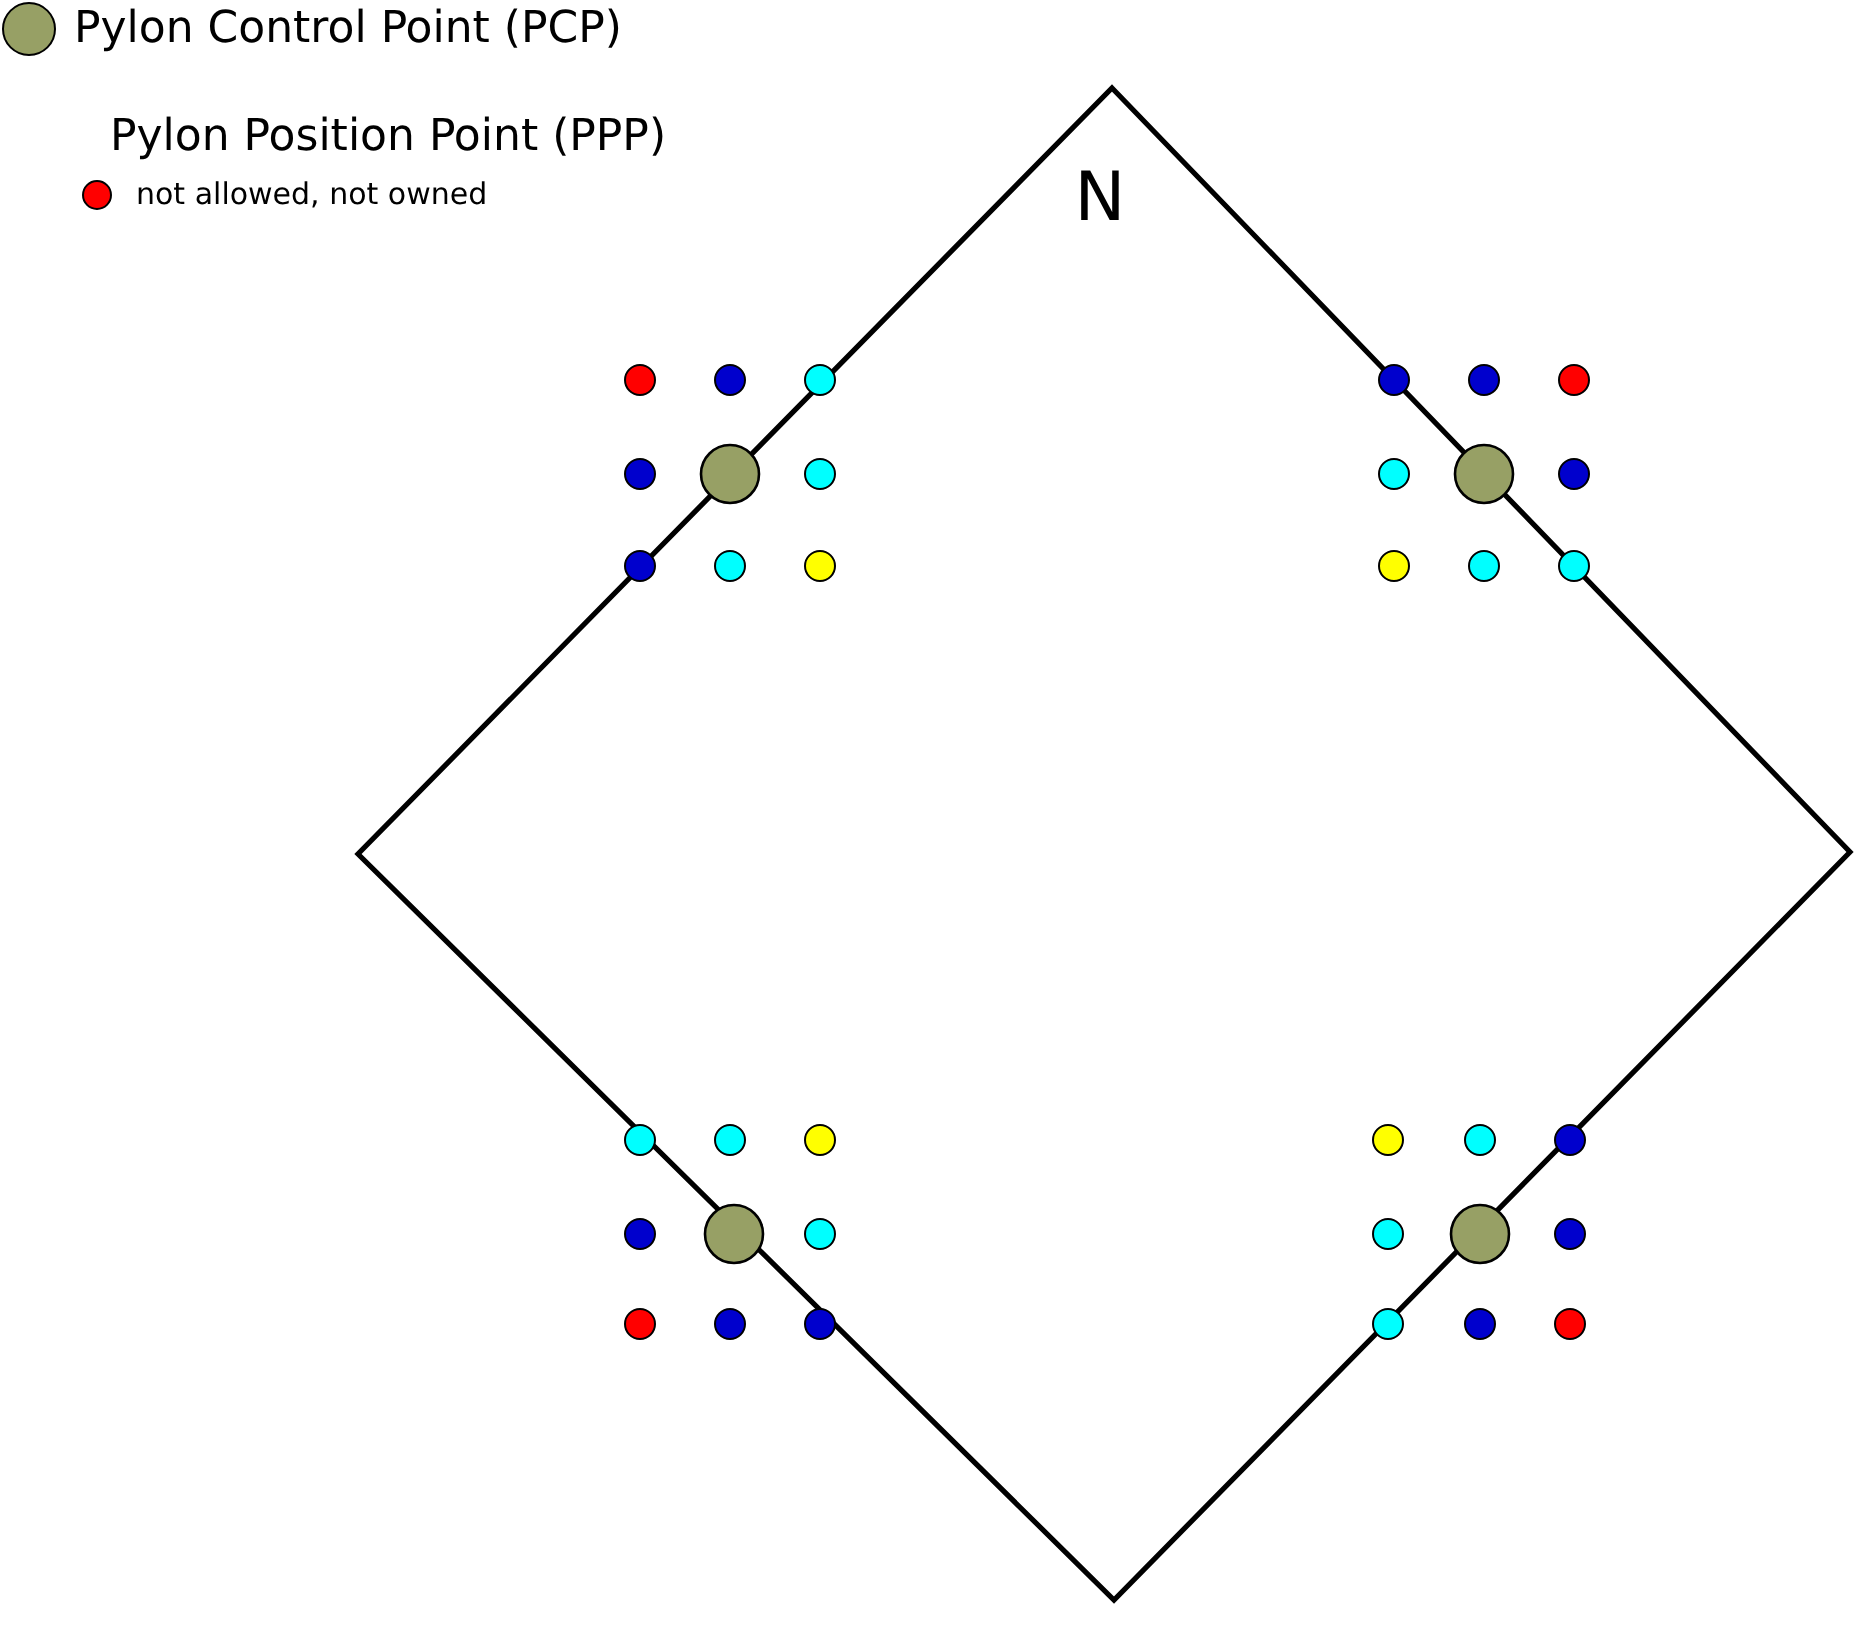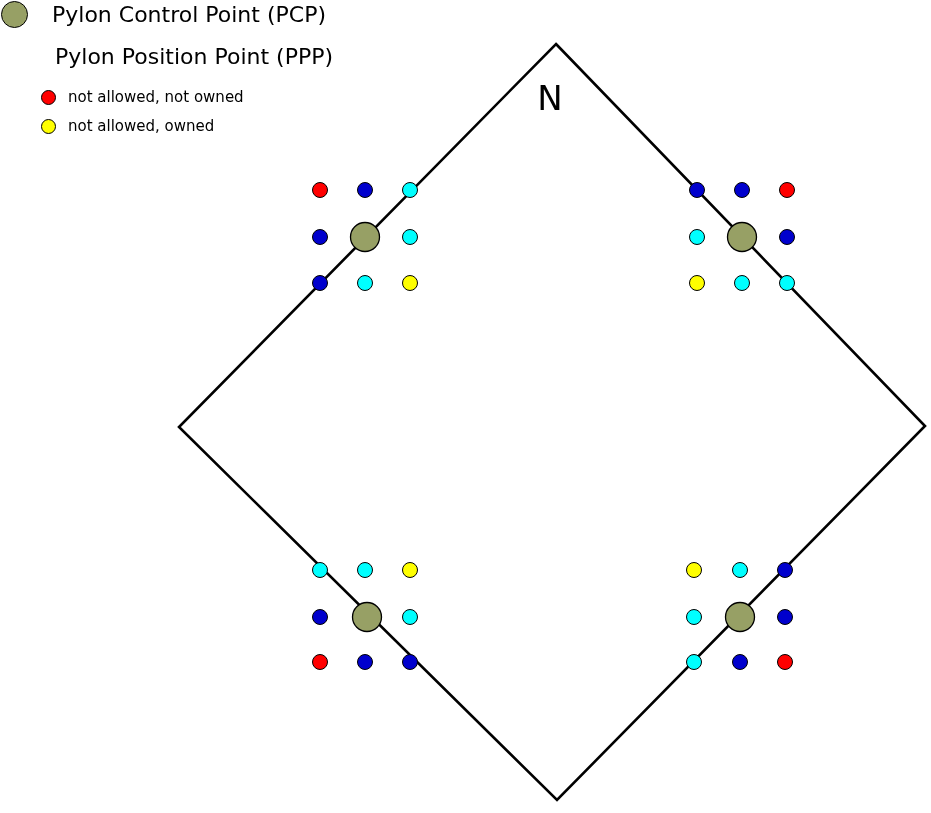--- a/index.html
+++ b/index.html
@@ -13,31 +13,31 @@
     overflow: hidden;
   }
   .diagram-svg {
     position: absolute;
     left: 0; top: 0;
     width: 931px; height: 813px;
   }
   .legend { position: absolute; left: 0; top: 0; }
   .pcp-row {
     position: absolute; left: 1px; top: 1px;
-    display: flex; align-items: center; gap: 24px;
+    display: flex; align-items: center; gap: 9px;
   }
   .pcp-swatch {
     width: 27px; height: 27px; border-radius: 50%;
     border: 1.5px solid #000; box-sizing: border-box; flex: 0 0 auto;
   }
   .pcp-label { font-size: 22px; line-height: 27px; white-space: nowrap; }
-  .ppp-header { position: absolute; left: 55px; top: 44px; font-size: 22px; white-space: nowrap; }
+  .ppp-header { position: absolute; left: 55px; top: 56px; font-size: 22px; white-space: nowrap; }
   .legend-items {
     position: absolute; left: 41px; top: 89px;
-    display: flex; flex-direction: column; gap: 13px;
+    display: flex; flex-direction: row; gap: 13px;
   }
   .legend-item { display: flex; align-items: center; gap: 12px; height: 16px; }
   .legend-dot {
     width: 15px; height: 15px; border-radius: 50%;
     border: 1px solid #000; box-sizing: border-box; flex: 0 0 auto;
   }
   .legend-item-label { font-size: 15px; white-space: nowrap; }
 </style>
 </head>
 <body>
@@ -89,20 +89,16 @@
     <div class="pcp-row">
       <span class="pcp-swatch" style="background: rgb(151, 160, 101);"></span>
       <span class="pcp-label">Pylon Control Point (PCP)</span>
     </div>
     <div class="ppp-header">Pylon Position Point (PPP)</div>
     <div class="legend-items">
         <div class="legend-item">
           <span class="legend-dot" style="background: rgb(255, 0, 0);"></span>
           <span class="legend-item-label">not allowed, not owned</span>
         </div>
-        <div class="legend-item">
-          <span class="legend-dot" style="background: rgb(255, 255, 0);"></span>
-          <span class="legend-item-label">not allowed, owned</span>
-        </div>
       </div>
   </div>
 
 </div>
 
 </body></html>

